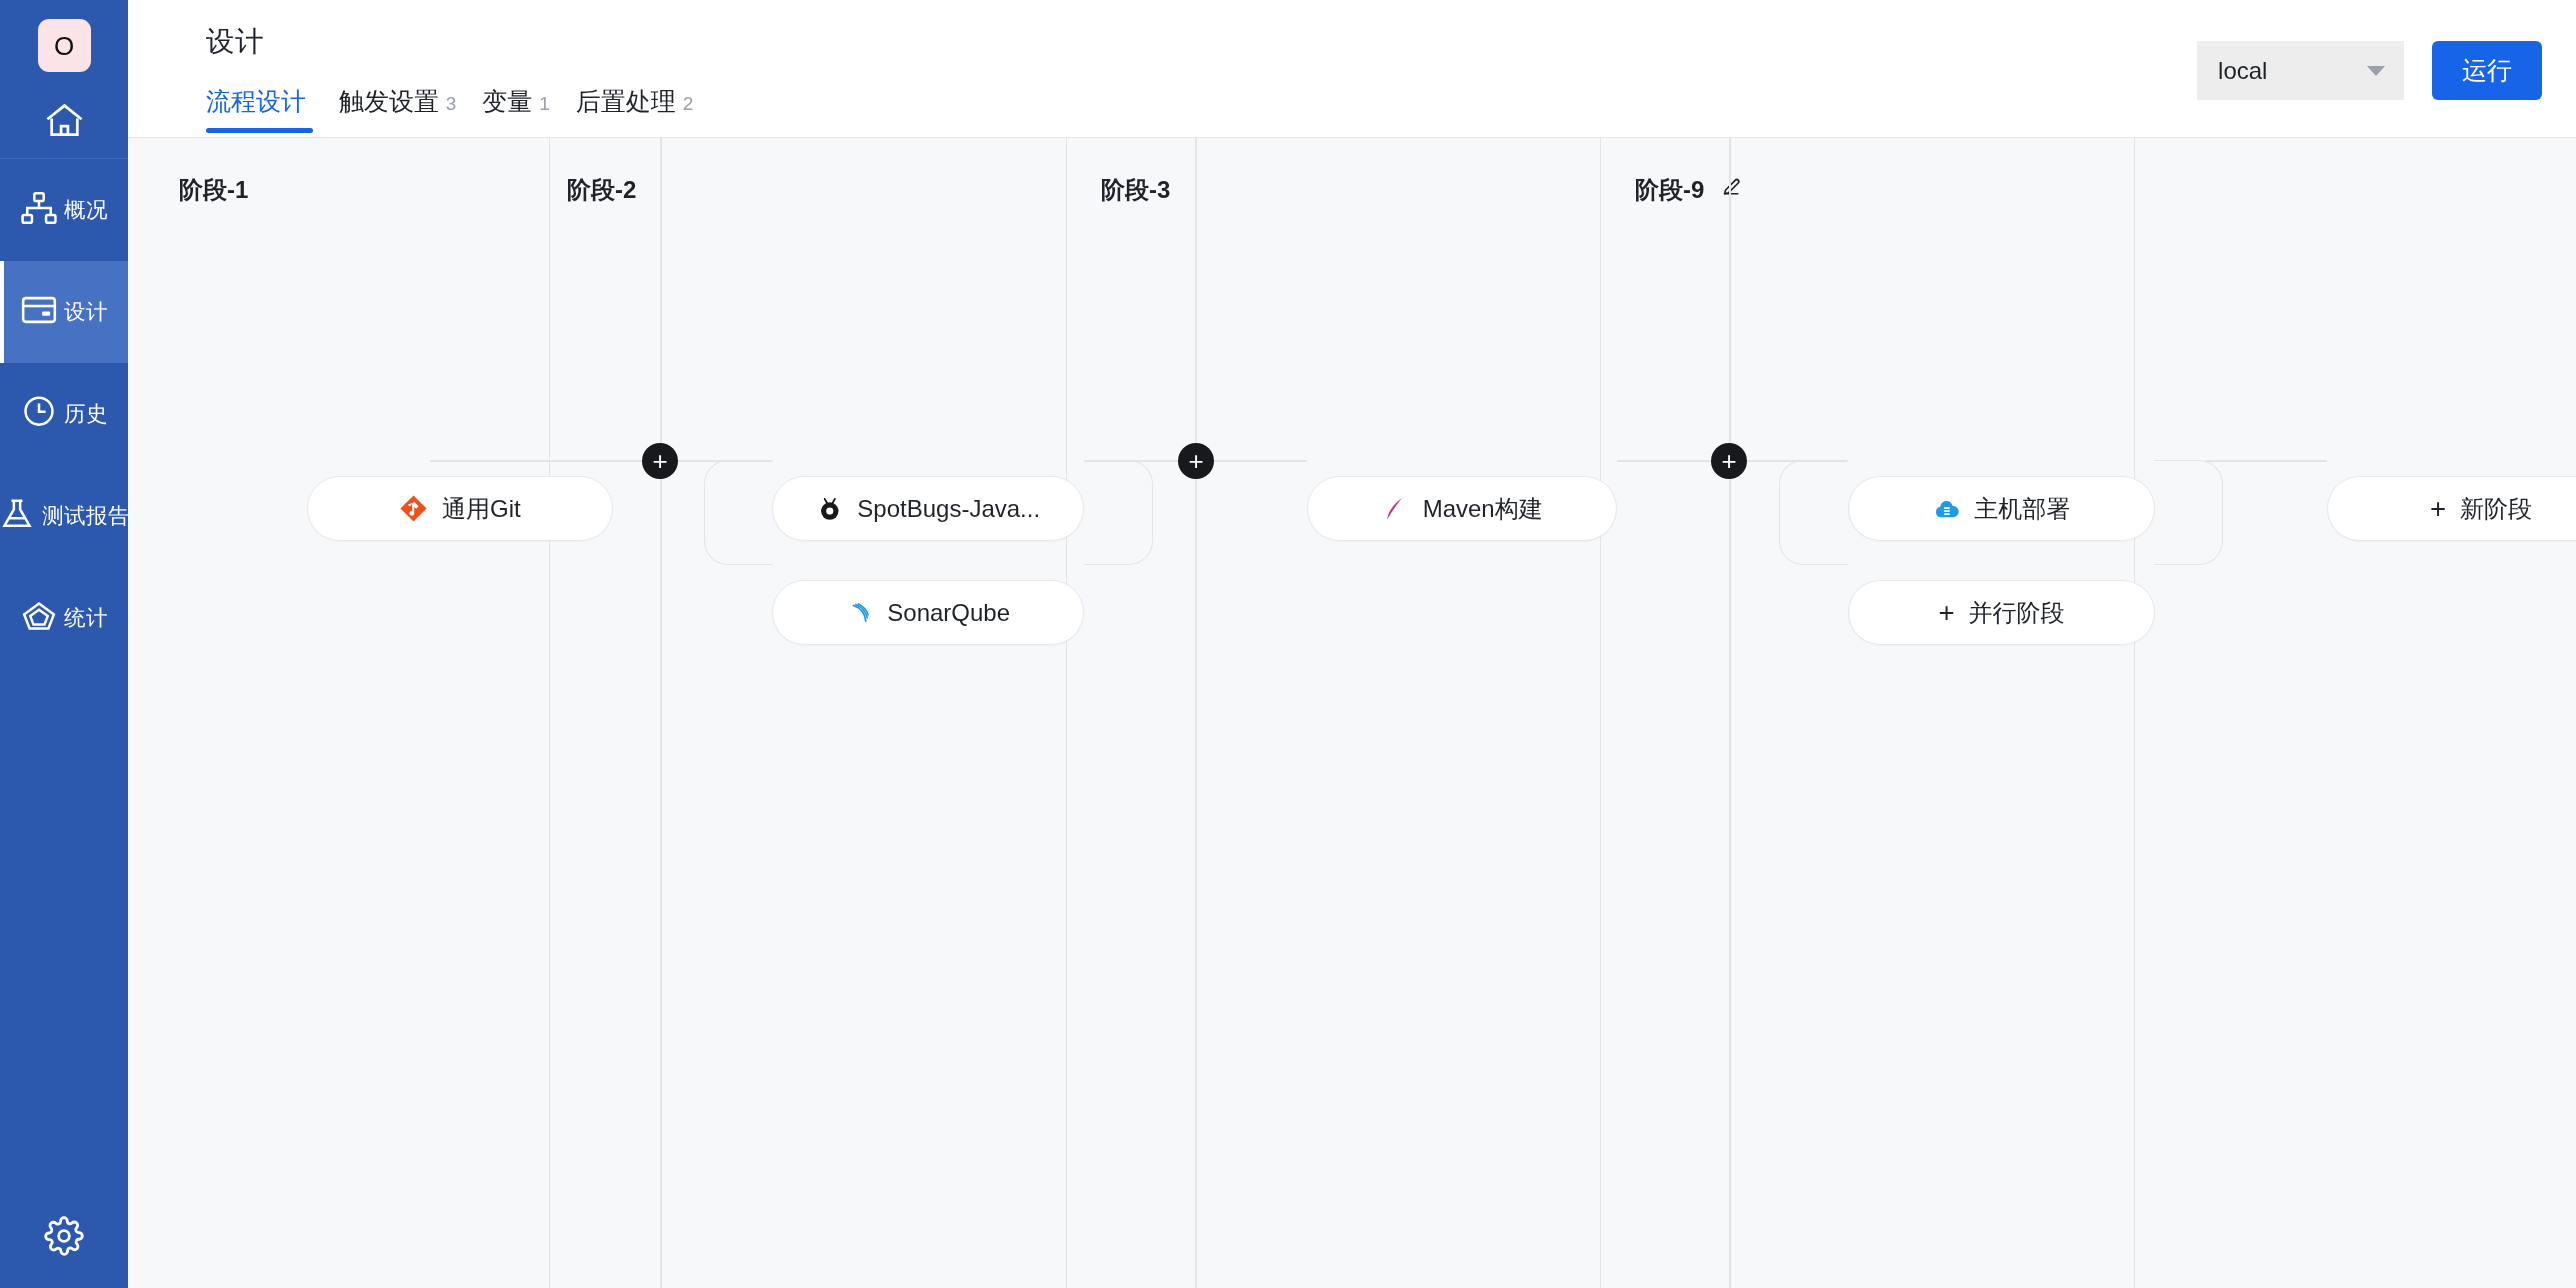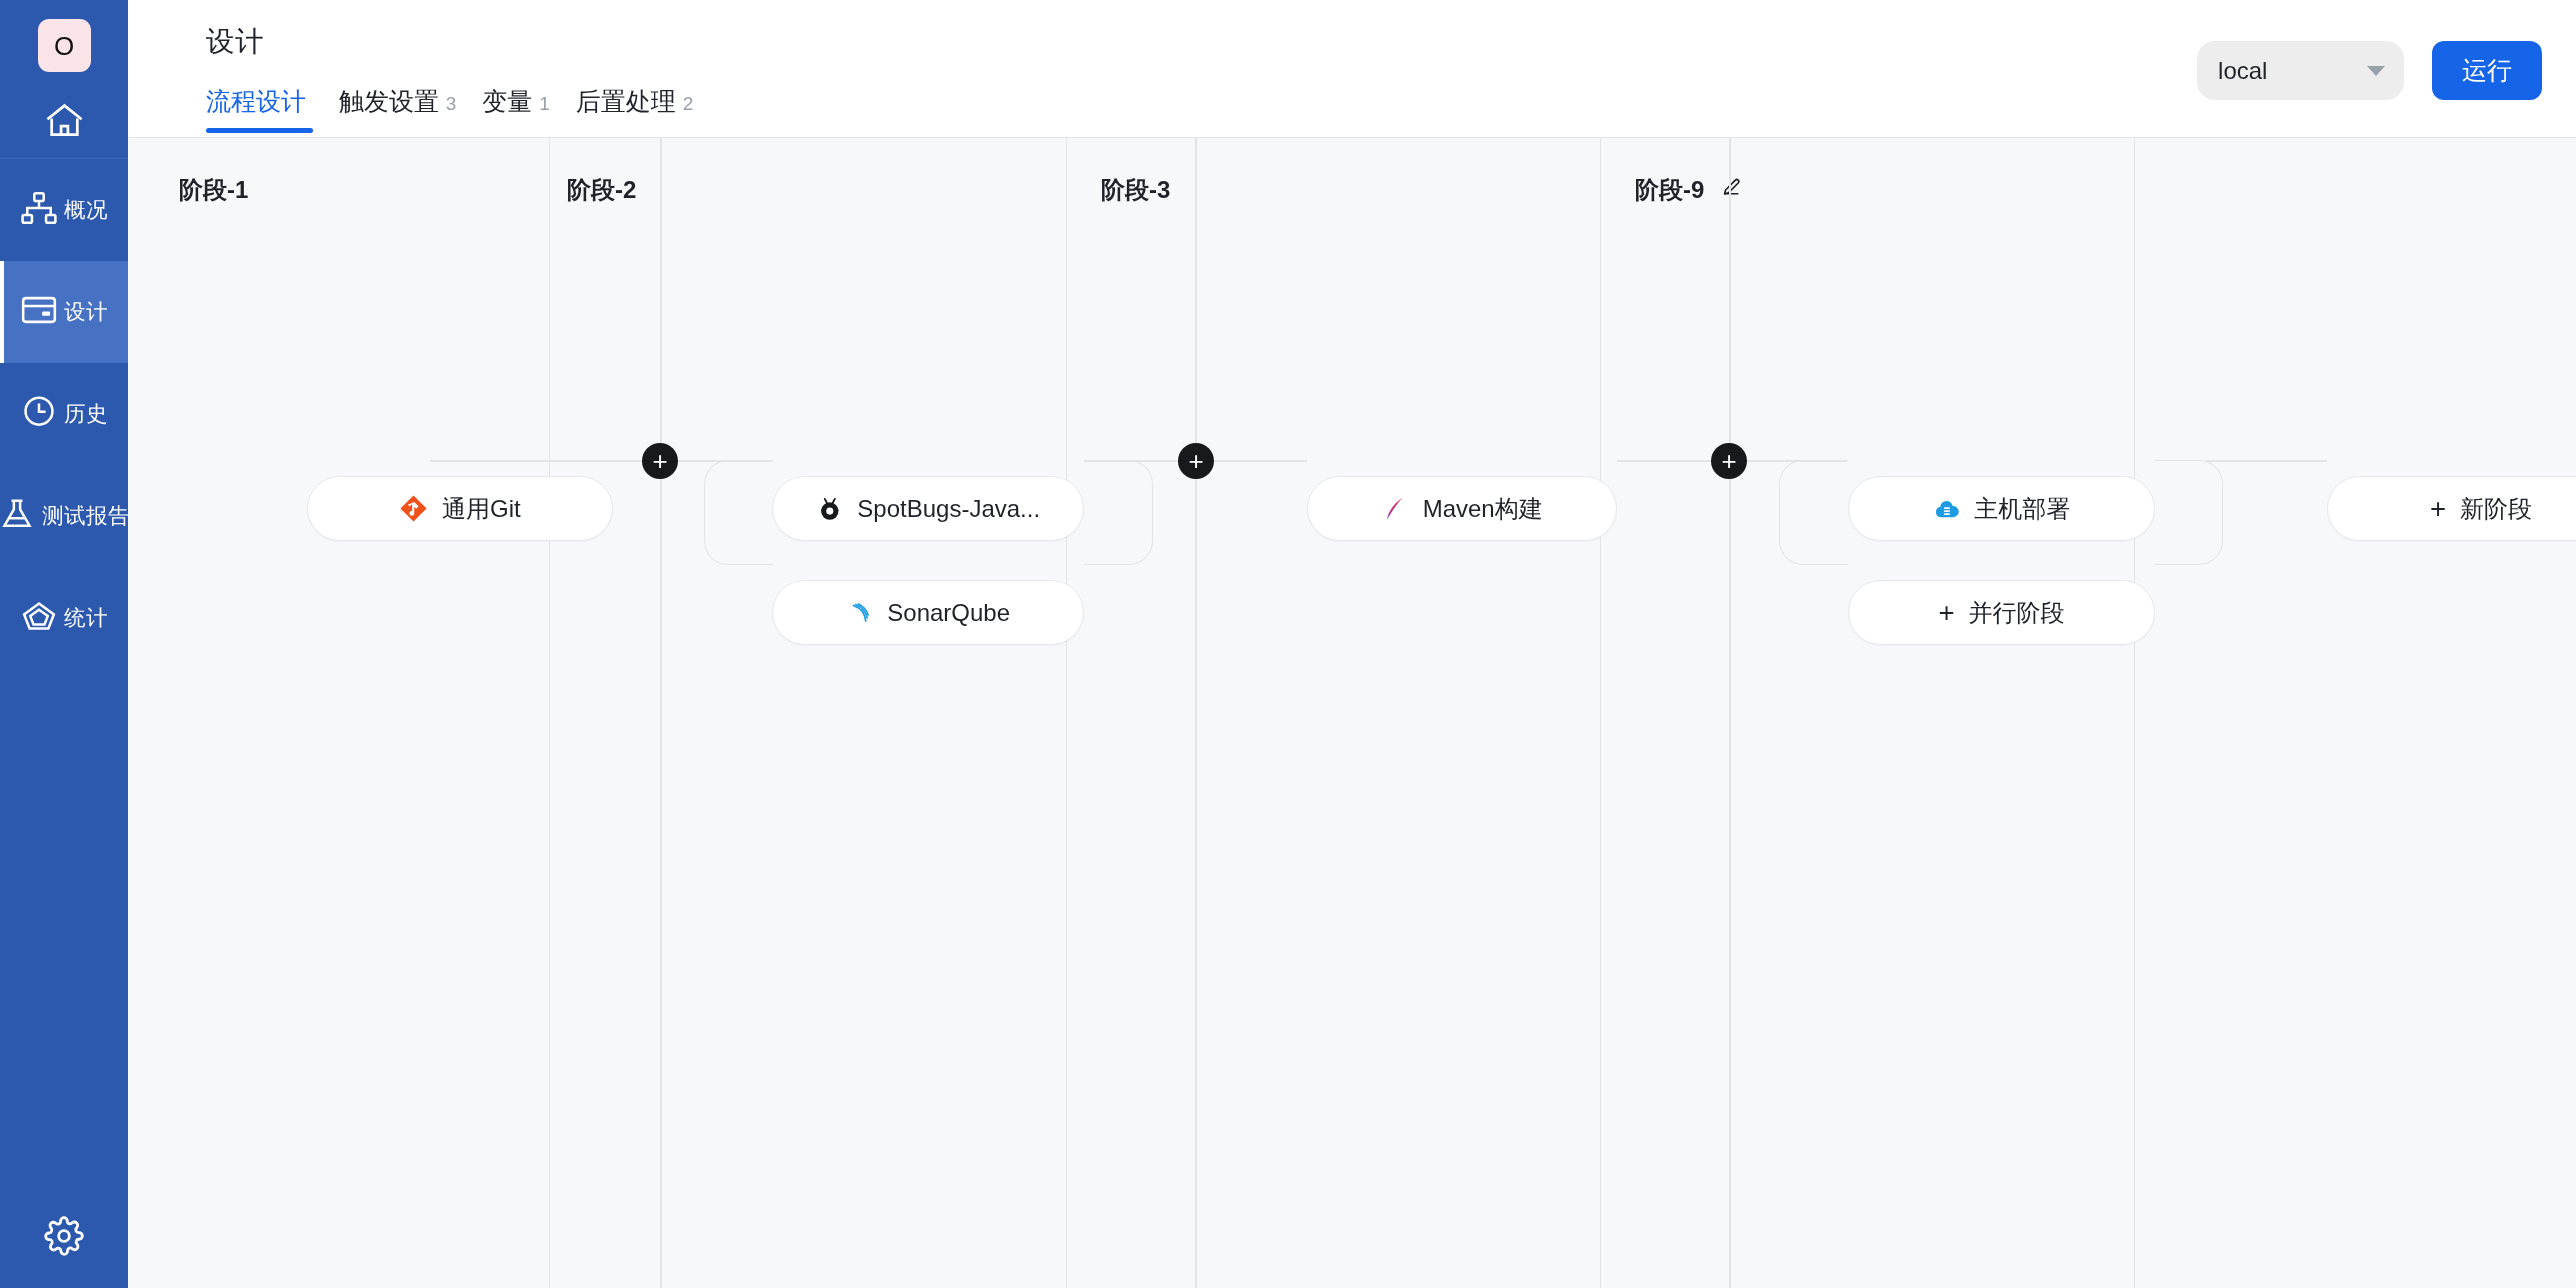--- a/index.html
+++ b/index.html
@@ -75,29 +75,29 @@
     height: 5.2px; background: #1664e8; border-radius: 2.6px;
   }
   .tab-count { font-size: 19px; color: #9aa0a8; }
 
   .header-right {
     position: absolute; right: 34px; top: 41px;
     display: flex; align-items: center; gap: 27.6px;
   }
   .env-select {
     width: 207px; height: 59px;
-    background: #ededed; border: none; border-radius: 18px;
+    background: #ededed; border: none; border-radius: 0;
     display: flex; align-items: center; justify-content: space-between;
     padding: 0 19px 0 20.7px; cursor: pointer;
   }
   .env-value { font-size: 24px; color: #1f2329; }
   .caret { width: 0; height: 0; border-left: 9.5px solid transparent; border-right: 9.5px solid transparent; border-top: 10.3px solid #9aa0a8; }
   .run-btn {
     height: 59px; min-width: 110px; padding: 0 26px;
-    background: #1664e8; color: #ffffff; border: none; border-radius: 12px;
+    background: #1664e8; color: #ffffff; border: none; border-radius: 6px;
     font-size: 25px; font-family: inherit; cursor: pointer;
     display: flex; align-items: center; justify-content: center;
   }
 
   
   .canvas {
     flex: 1 1 auto; position: relative; background: #f7f8fa; overflow: hidden;
   }
   .stage-col {
     position: absolute; top: 0; bottom: 0;

